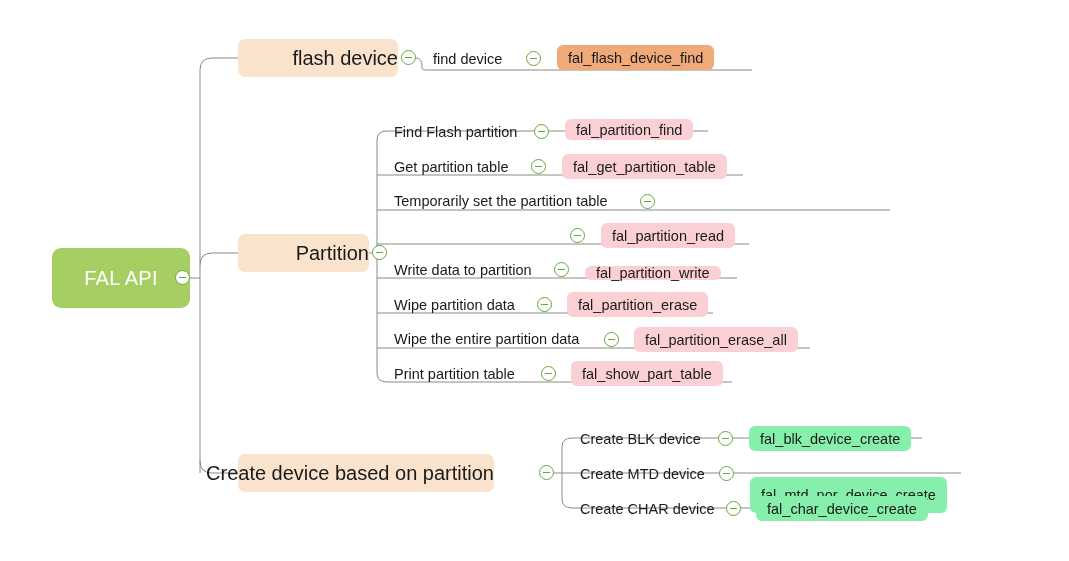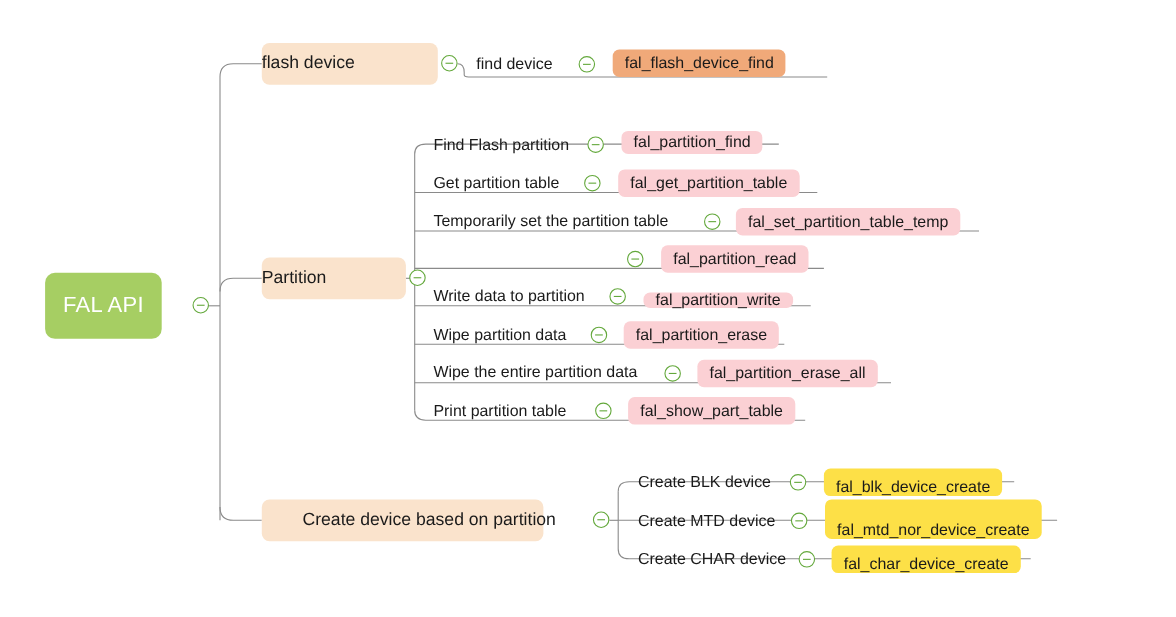--- a/index.html
+++ b/index.html
@@ -39,40 +39,40 @@
     background: #a6ce63;
     color: #ffffff;
     border-radius: 9px;
     font-size: 20px;
     justify-content: center;
     letter-spacing: 0.3px;
   }
   .branch-node {
     background: #fae3cc;
     border-radius: 7px;
-    font-size: 16px;
-    justify-content: flex-start;
+    font-size: 20px;
+    justify-content: flex-end;
     color: #1a1a1a;
   }
   .sub-label {
     font-size: 14.5px;
     color: #1a1a1a;
     background: transparent;
     align-items: center;
   }
   .leaf-pill {
     border-radius: 6px;
     font-size: 14.5px;
     padding: 0 11px;
     align-items: center;
     color: #1a1a1a;
   }
   .leaf-orange { background: #f0a979; }
   .leaf-pink   { background: #fbd0d4; }
-  .leaf-green  { background: #fde047; align-items: flex-end; }
+  .leaf-green  { background: #86efac; }
 
   .toggle {
     position: absolute;
     width: 15px;
     height: 15px;
     border-radius: 50%;
     border: 1.3px solid #63a83b;
     background: #ffffff;
     box-sizing: border-box;
   }
@@ -118,21 +118,21 @@
       <path d="M369,253 L377,253"></path>
 
       <path d="M562,447 Q562,438 572,438 L922,438"></path>
       <path d="M562,447 L562,499"></path>
       <path d="M562,473 L961,473"></path>
       <path d="M562,499 Q562,508 572,508 L937,508"></path>
       <path d="M554,473 L562,473"></path>
     </g>
   </svg>
 
-  <div class="node root-node" style="left:41px; top:248px; width:106px; height:60px;">
+  <div class="node root-node" style="left:52px; top:248px; width:138px; height:60px;">
     <span>FAL API</span>
   </div>
   <div class="toggle" style="left:175px; top:270px;"></div>
 
   <div class="node branch-node" style="left:238px; top:39px; width:160px; height:38px;">
     <span>flash device</span>
   </div>
   <div class="toggle" style="left:401px; top:50px;"></div>
 
   <div class="node sub-label" style="left:433px; top:48px; height:22px;">
@@ -161,23 +161,20 @@
   </div>
   <div class="toggle" style="left:531px; top:159px;"></div>
   <div class="node leaf-pill leaf-pink" style="left:562px; top:154px; height:25px;justify-content:flex-end;">
     <span>fal_get_partition_table</span>
   </div>
 
   <div class="node sub-label" style="left:394px; top:190px; height:22px;">
     <span>Temporarily set the partition table</span>
   </div>
   <div class="toggle" style="left:640px; top:194px;"></div>
-  <div class="node leaf-pill leaf-pink" style="left:669px; top:189px; height:25px;">
-    <span>fal_set_partition_table_temp</span>
-  </div>
 
   <div class="toggle" style="left:570px; top:228px;"></div>
   <div class="node leaf-pill leaf-pink" style="left:601px; top:223px; height:25px;">
     <span>fal_partition_read</span>
   </div>
 
   <div class="node sub-label" style="left:394px; top:259px; height:22px;">
     <span>Write data to partition</span>
   </div>
   <div class="toggle" style="left:554px; top:262px;"></div>
@@ -219,21 +216,21 @@
   </div>
   <div class="toggle" style="left:718px; top:431px;"></div>
   <div class="node leaf-pill leaf-green" style="left:749px; top:426px; height:25px;">
     <span>fal_blk_device_create</span>
   </div>
 
   <div class="node sub-label" style="left:580px; top:463px; height:22px;">
     <span>Create MTD device</span>
   </div>
   <div class="toggle" style="left:719px; top:466px;"></div>
-  <div class="node leaf-pill leaf-green" style="left:750px; top:454px; height:36px;">
+  <div class="node leaf-pill leaf-green" style="left:750px; top:477px; height:36px;">
     <span>fal_mtd_nor_device_create</span>
   </div>
 
   <div class="node sub-label" style="left:580px; top:498px; height:22px;">
     <span>Create CHAR device</span>
   </div>
   <div class="toggle" style="left:726px; top:501px;"></div>
   <div class="node leaf-pill leaf-green" style="left:756px; top:496px; height:25px;">
     <span>fal_char_device_create</span>
   </div>

